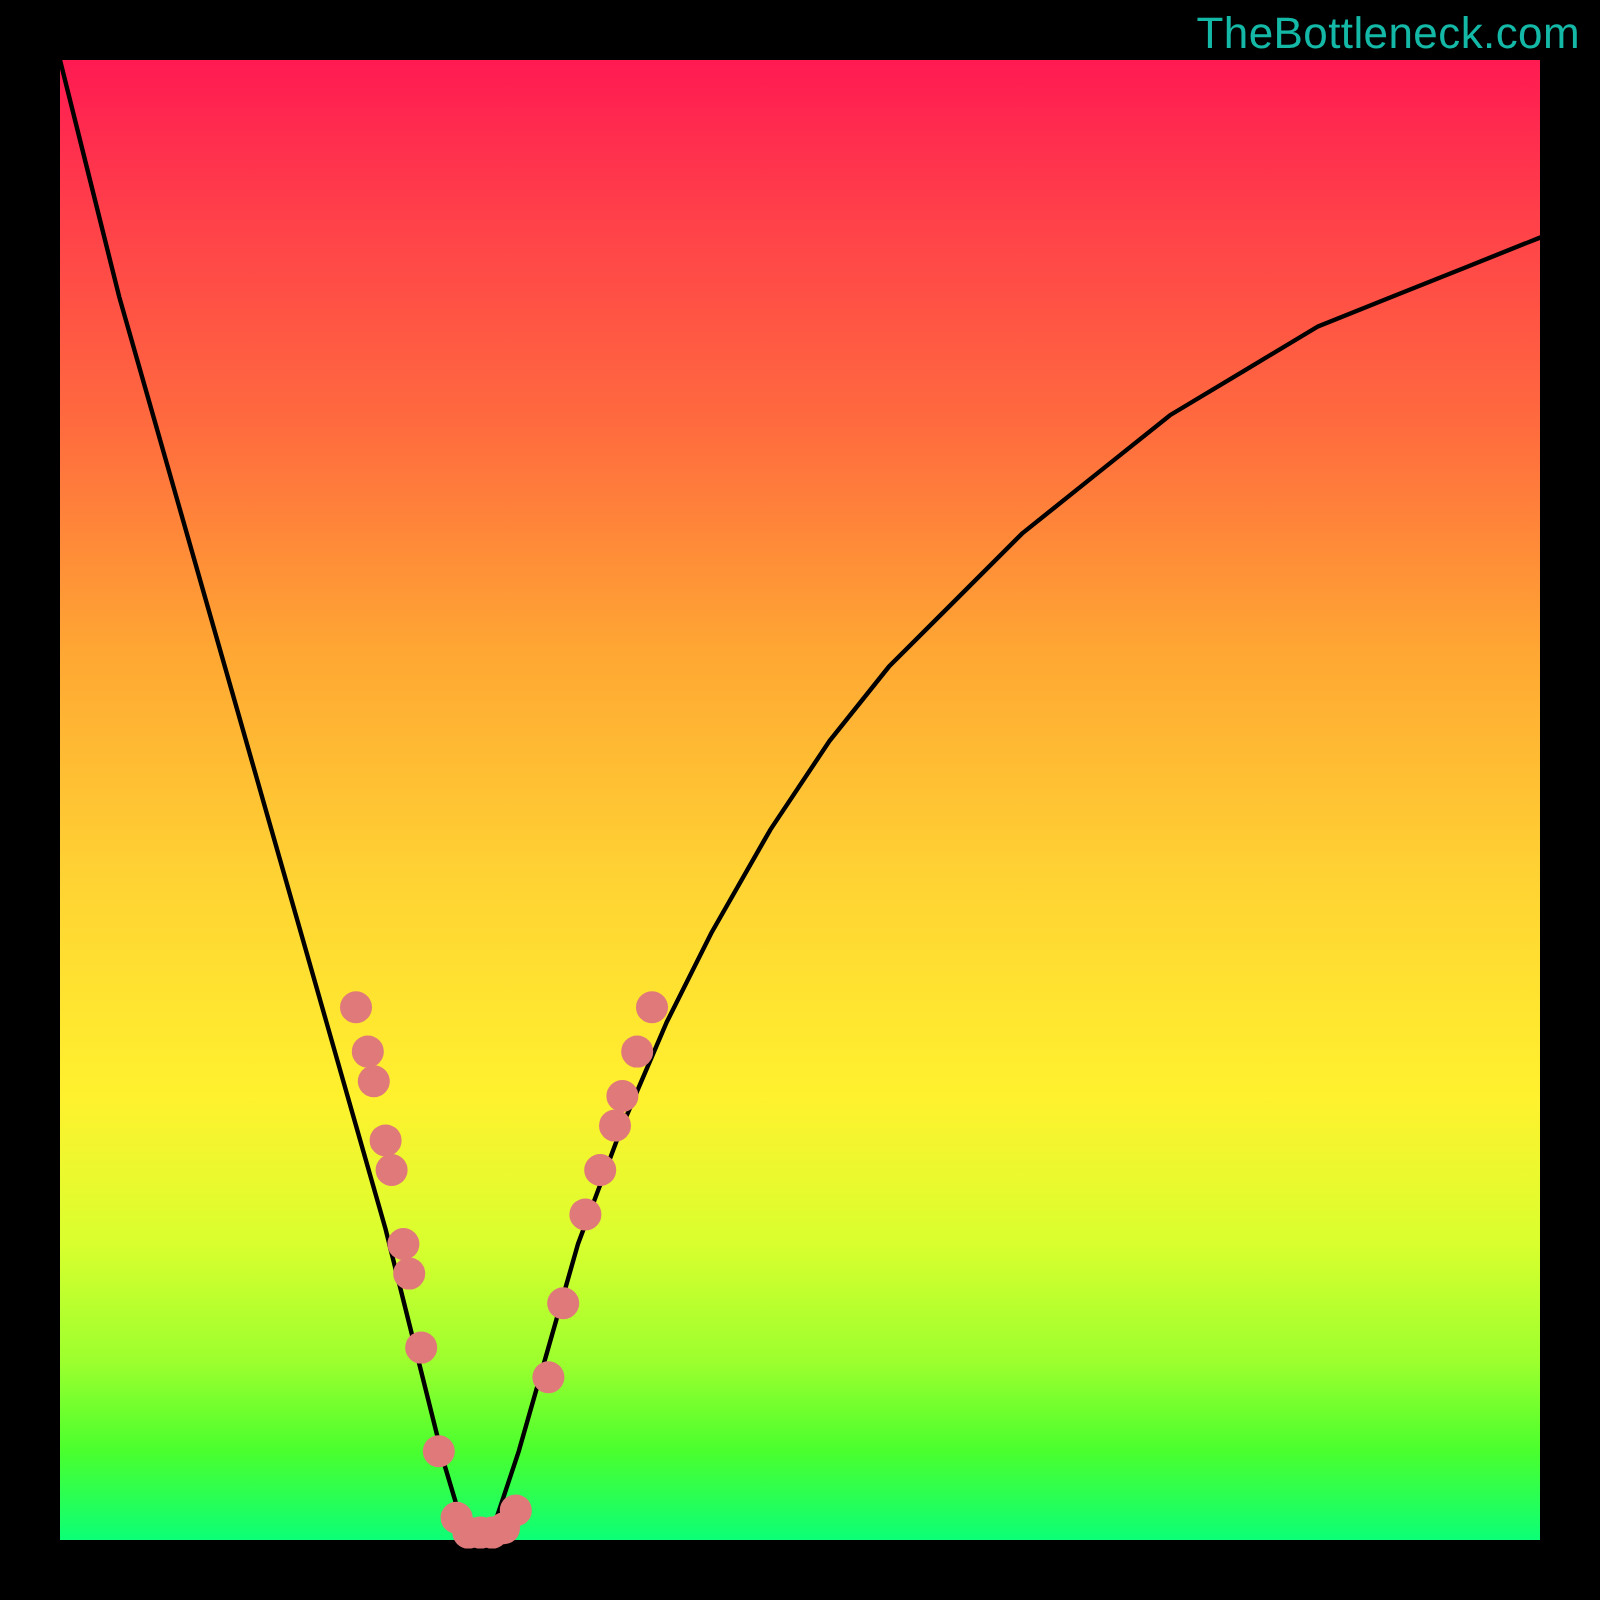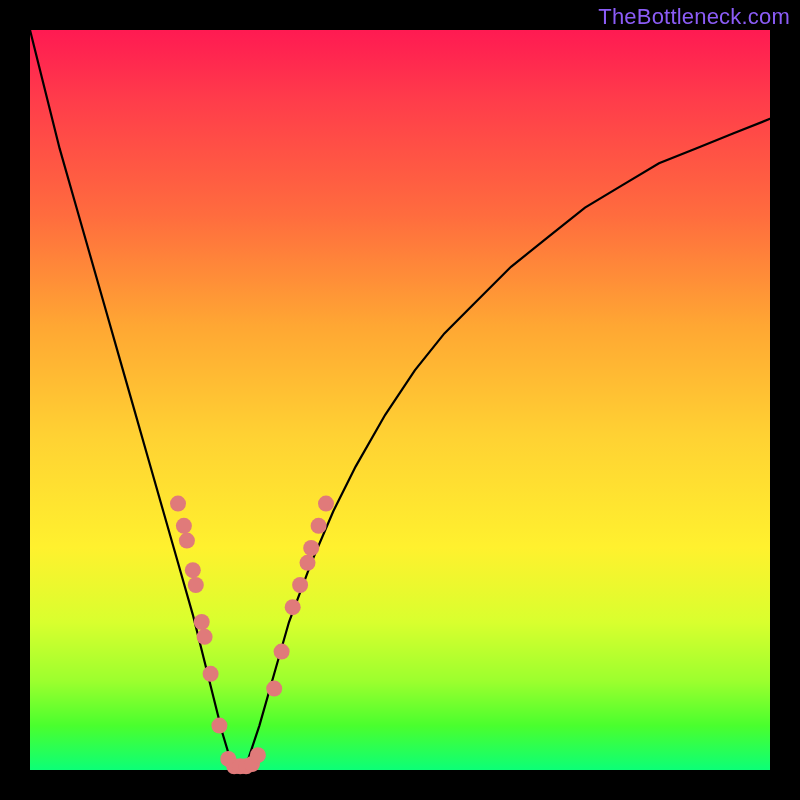--- a/index.html
+++ b/index.html
@@ -35,21 +35,21 @@
       #d9ff2e 80%,
       #9cff2e 88%,
       #4aff2e 94%,
       #0cff77 100%
     );
   }
   .watermark {
     position: absolute;
     top: 4px;
     right: 10px;
-    color: #8b5cf6;
+    color: #14b8a6;
     font-size: 22px;
     font-weight: 500;
     letter-spacing: 0.2px;
     user-select: none;
   }
   svg {
     position: absolute;
     left: 0;
     top: 0;
   }

